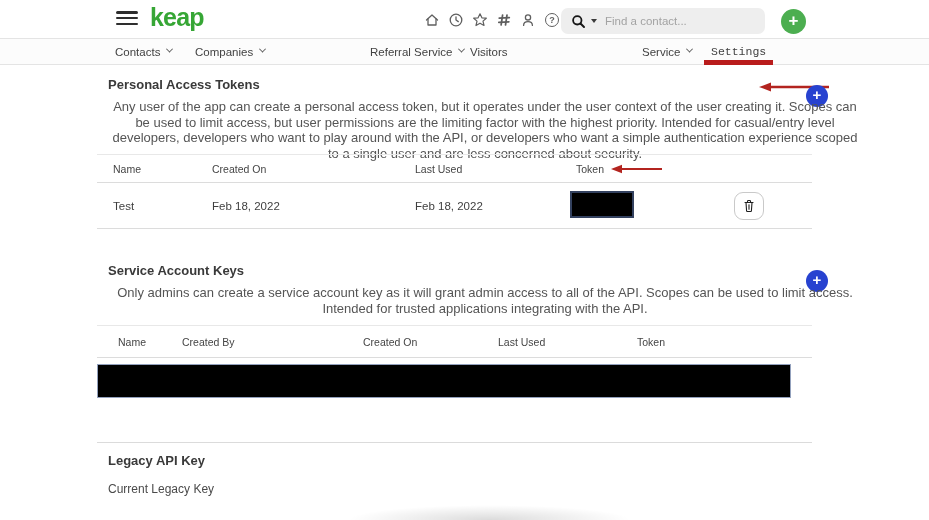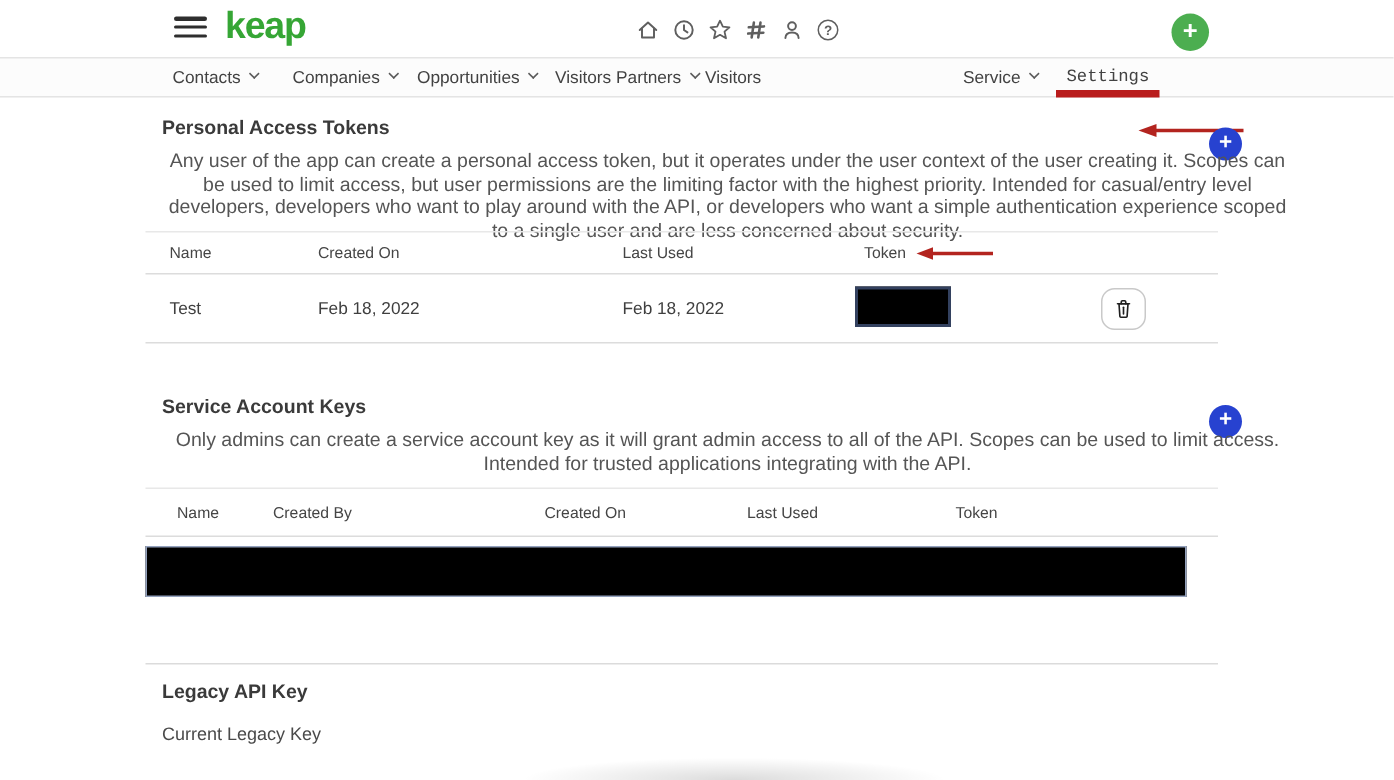--- a/index.html
+++ b/index.html
@@ -107,39 +107,43 @@
           <path d="M3.6 13.4 Q3.6 9.6 8 9.6 Q12.4 9.6 12.4 13.4"></path>
       </svg>
     </div>
     <div class="tb-icon">
       <div class="help-circle">
           <span>?</span>
         </div>
     </div>
   </div>
 
+  <div id="searchbox">
+    <svg width="15" height="15" viewBox="0 0 15 15" fill="none" stroke="#161616" stroke-linecap="round">
+      <circle cx="6.3" cy="6.3" r="4.2" stroke-width="1.8"></circle>
+        <path d="M9.5 9.5 L13 13" stroke-width="2"></path>
+    </svg>
+    <div class="search-caret"></div>
+    <input id="search-input" placeholder="Find a contact..." style="">
+  </div>
 
   <div id="global-add">+</div>
 </div>
 
 <div id="navstrip">
   <div class="nav-item" style="left:115px">
     <span>Contacts</span>
       <span class="chev"></span>
   </div>
   <div class="nav-item" style="left:195px">
     <span>Companies</span>
       <span class="chev"></span>
   </div>
-  <div class="nav-item" style="left:278px">
-    <span>Opportunities</span>
-      <span class="chev"></span>
-  </div>
   <div class="nav-item" style="left:370px">
-    <span>Visitors Partners</span>
+    <span>Referral Service</span>
       <span class="chev"></span>
   </div>
   <div class="nav-item" style="left:470px">
     <span>Visitors</span>
   </div>
   <div class="nav-item" style="left:642px">
     <span>Service</span>
       <span class="chev"></span>
   </div>
   <div class="nav-item nav-active" style="left:704px; padding:3px 7px 0 7px;">

